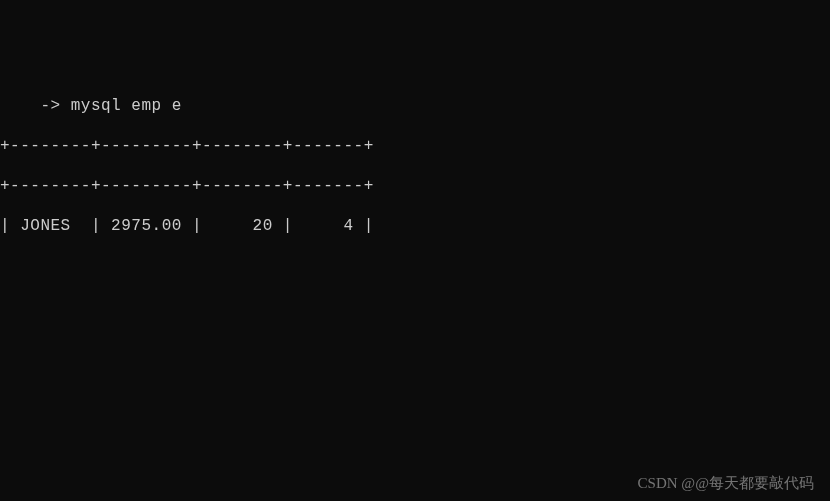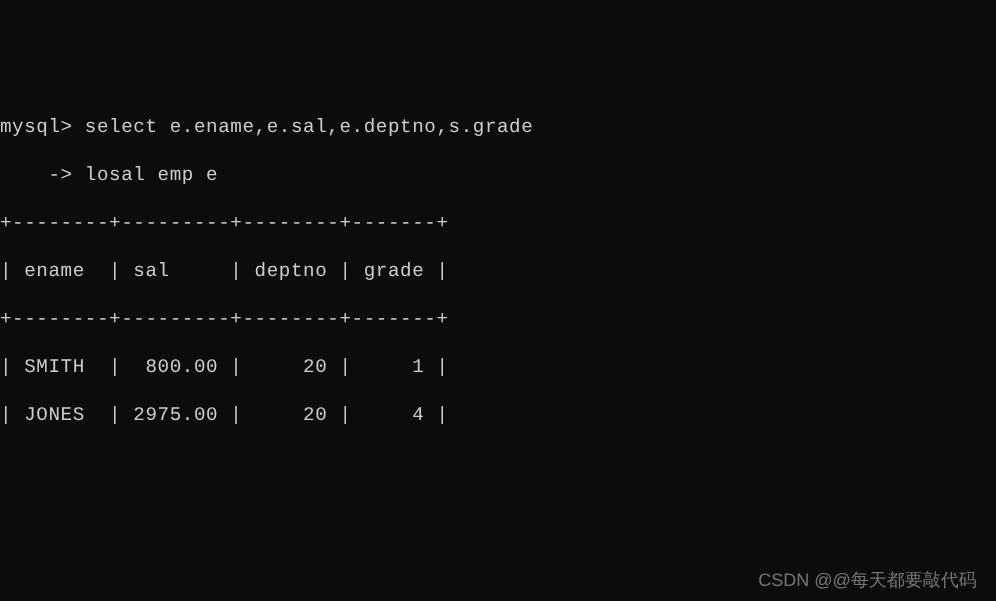--- a/index.html
+++ b/index.html
@@ -25,36 +25,33 @@
     }
     .line {
       white-space: pre;
     }
     .watermark {
       position: absolute;
       bottom: 8px;
       right: 16px;
       color: rgba(200, 200, 200, 0.55);
       font-size: 15px;
-      font-family: Liberation Sans, sans-serif;
+      font-family: Liberation Serif, serif;
       letter-spacing: 0;
     }
   </style>
 </head>
 <body>
 
 
 
 <div class="terminal">
-<div class="line"><span>mysql&gt;</span><span> select e.ename,e.sal,e.deptno,s.grade</span></div>
-<div class="line"><span>    -&gt;</span><span> losal emp e</span></div>
+<div class="line"><span>    -&gt;</span><span> mysql emp e</span></div>
 <div class="line">+--------+---------+--------+-------+</div>
-<div class="line">| ename  | sal     | deptno | grade |</div>
 <div class="line">+--------+---------+--------+-------+</div>
-<div class="line">| SMITH  |  800.00 |     20 |     1 |</div>
 <div class="line">| JONES  | 2975.00 |     20 |     4 |</div>
 
 
 
 
 
 
 
 
 

